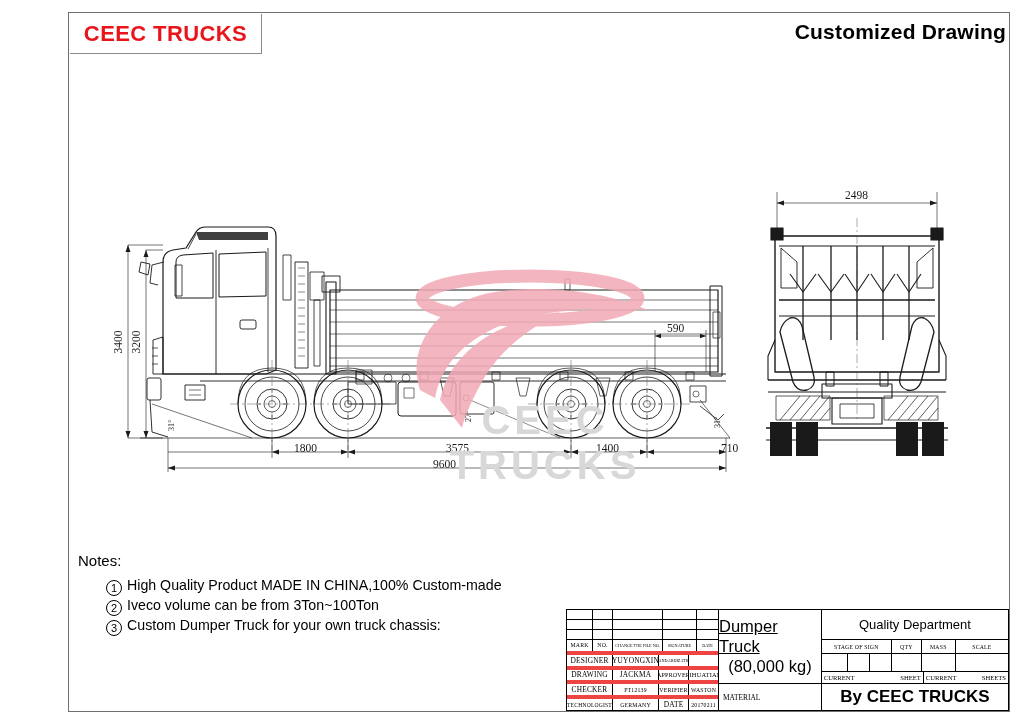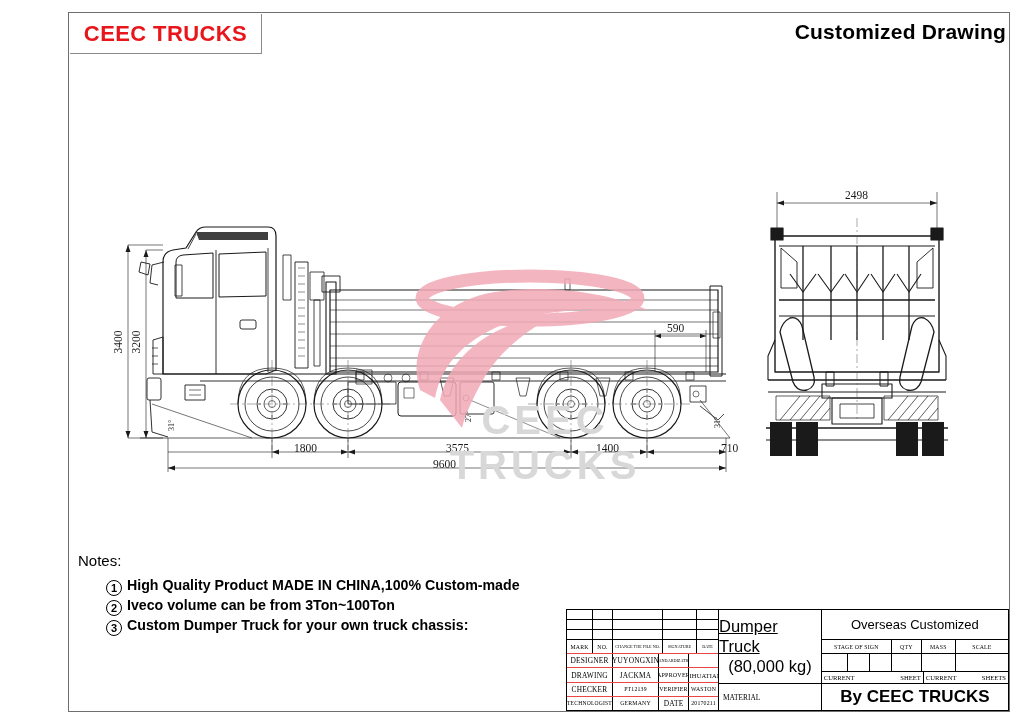--- a/index.html
+++ b/index.html
@@ -90,21 +90,20 @@
     left: 78px; top: 552px;
     width: 470px;
     color: #000;
   }
   .notes-head { font-size: 15px; margin-bottom: 7px; }
   .note-line {
     font-size: 14.2px;
     line-height: 19px;
     padding-left: 28px;
     white-space: nowrap;
-    font-weight: bold;
   }
   .note-num {
     display: inline-block;
     width: 16px; height: 16px;
     line-height: 14px;
     border: 1px solid #000;
     border-radius: 50%;
     text-align: center;
     font-size: 11px;
     margin-right: 5px;
@@ -141,21 +140,21 @@
   .tb-rev-blank > div { border-right: 1px solid #000; }
   .tb-rev-blank > div:last-child { border-right: none; }
   .rv-c1 { width: 26px; }
   .rv-c2 { width: 20px; }
   .rv-c3 { width: 50px; }
   .rv-c4 { width: 34px; }
   .rv-c5 { flex: 1; }
   .tb-row {
     display: flex;
     flex: 1;
-    border-bottom: 1px solid #ef4444;
+    border-bottom: 4px solid #ef4444;
     min-height: 0;
   }
   .tb-row:last-child { border-bottom: none; }
   .tb-cell {
     border-right: 1px solid #000;
     display: flex; align-items: center; justify-content: center;
     font-family: "Liberation Serif", serif;
     font-size: 7.4px;
     color: #000;
     overflow: hidden;
@@ -630,21 +629,21 @@
 
     <div class="tb-mid">
       <div class="tb-mid-top">
         <div class="tb-prod-name">Dumper Truck</div>
         <div class="tb-prod-mass">(80,000 kg)</div>
       </div>
       <div class="tb-mid-bot">MATERIAL</div>
     </div>
 
     <div class="tb-right">
-      <div class="tb-dept">Overseas Customized</div>
+      <div class="tb-dept">Quality Department</div>
       <div class="tb-stage-hdr">
         <div class="tb-cell st-c1 sm" style="width:70px">STAGE OF SIGN</div>
         <div class="tb-cell st-c4 sm">QTY</div>
         <div class="tb-cell st-c5 sm">MASS</div>
         <div class="tb-cell st-c6 sm">SCALE</div>
       </div>
       <div class="tb-stage-blank">
         <div class="st-c1"></div>
           <div class="st-c2"></div>
           <div class="st-c3"></div>

